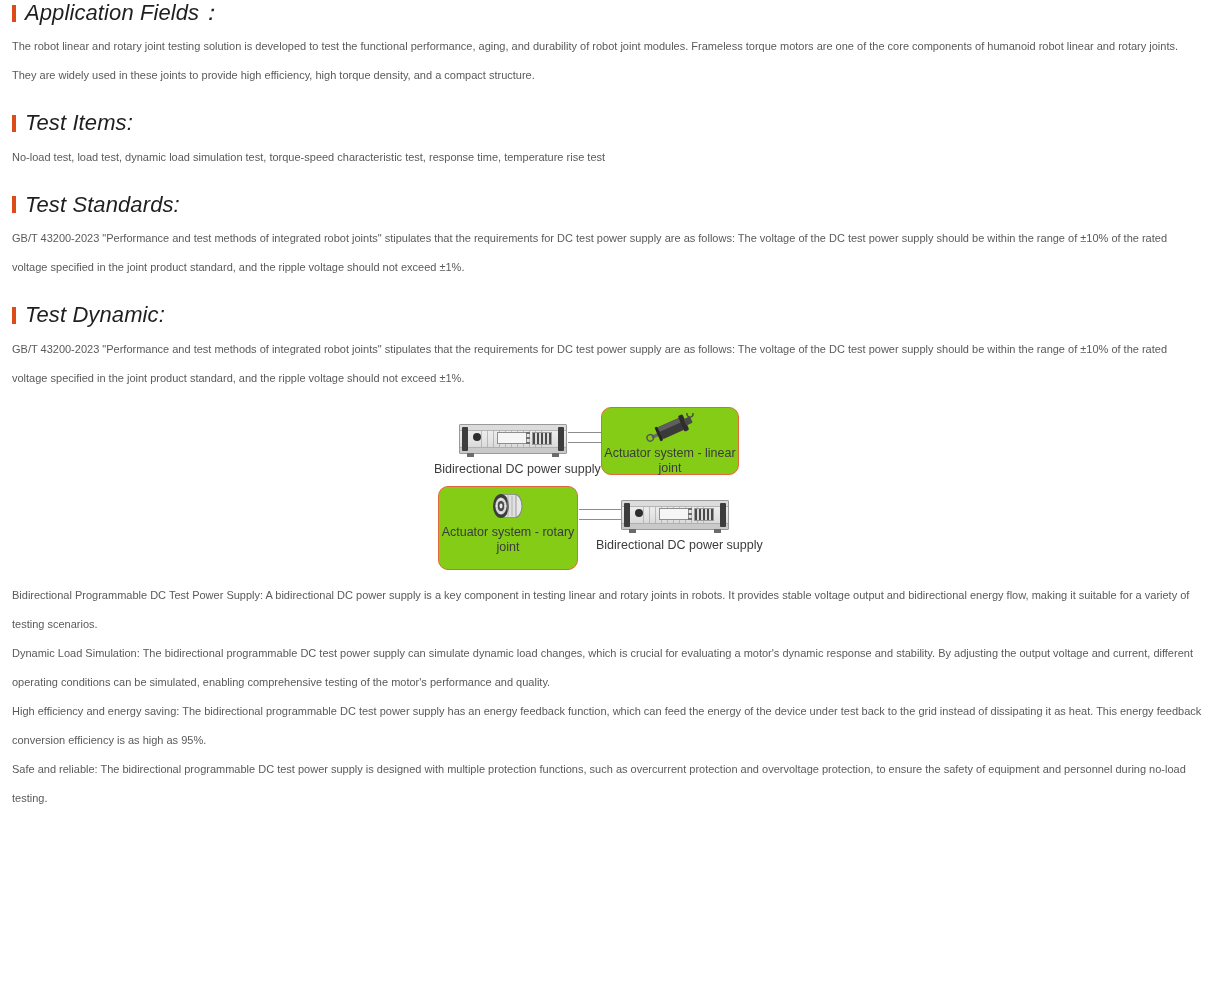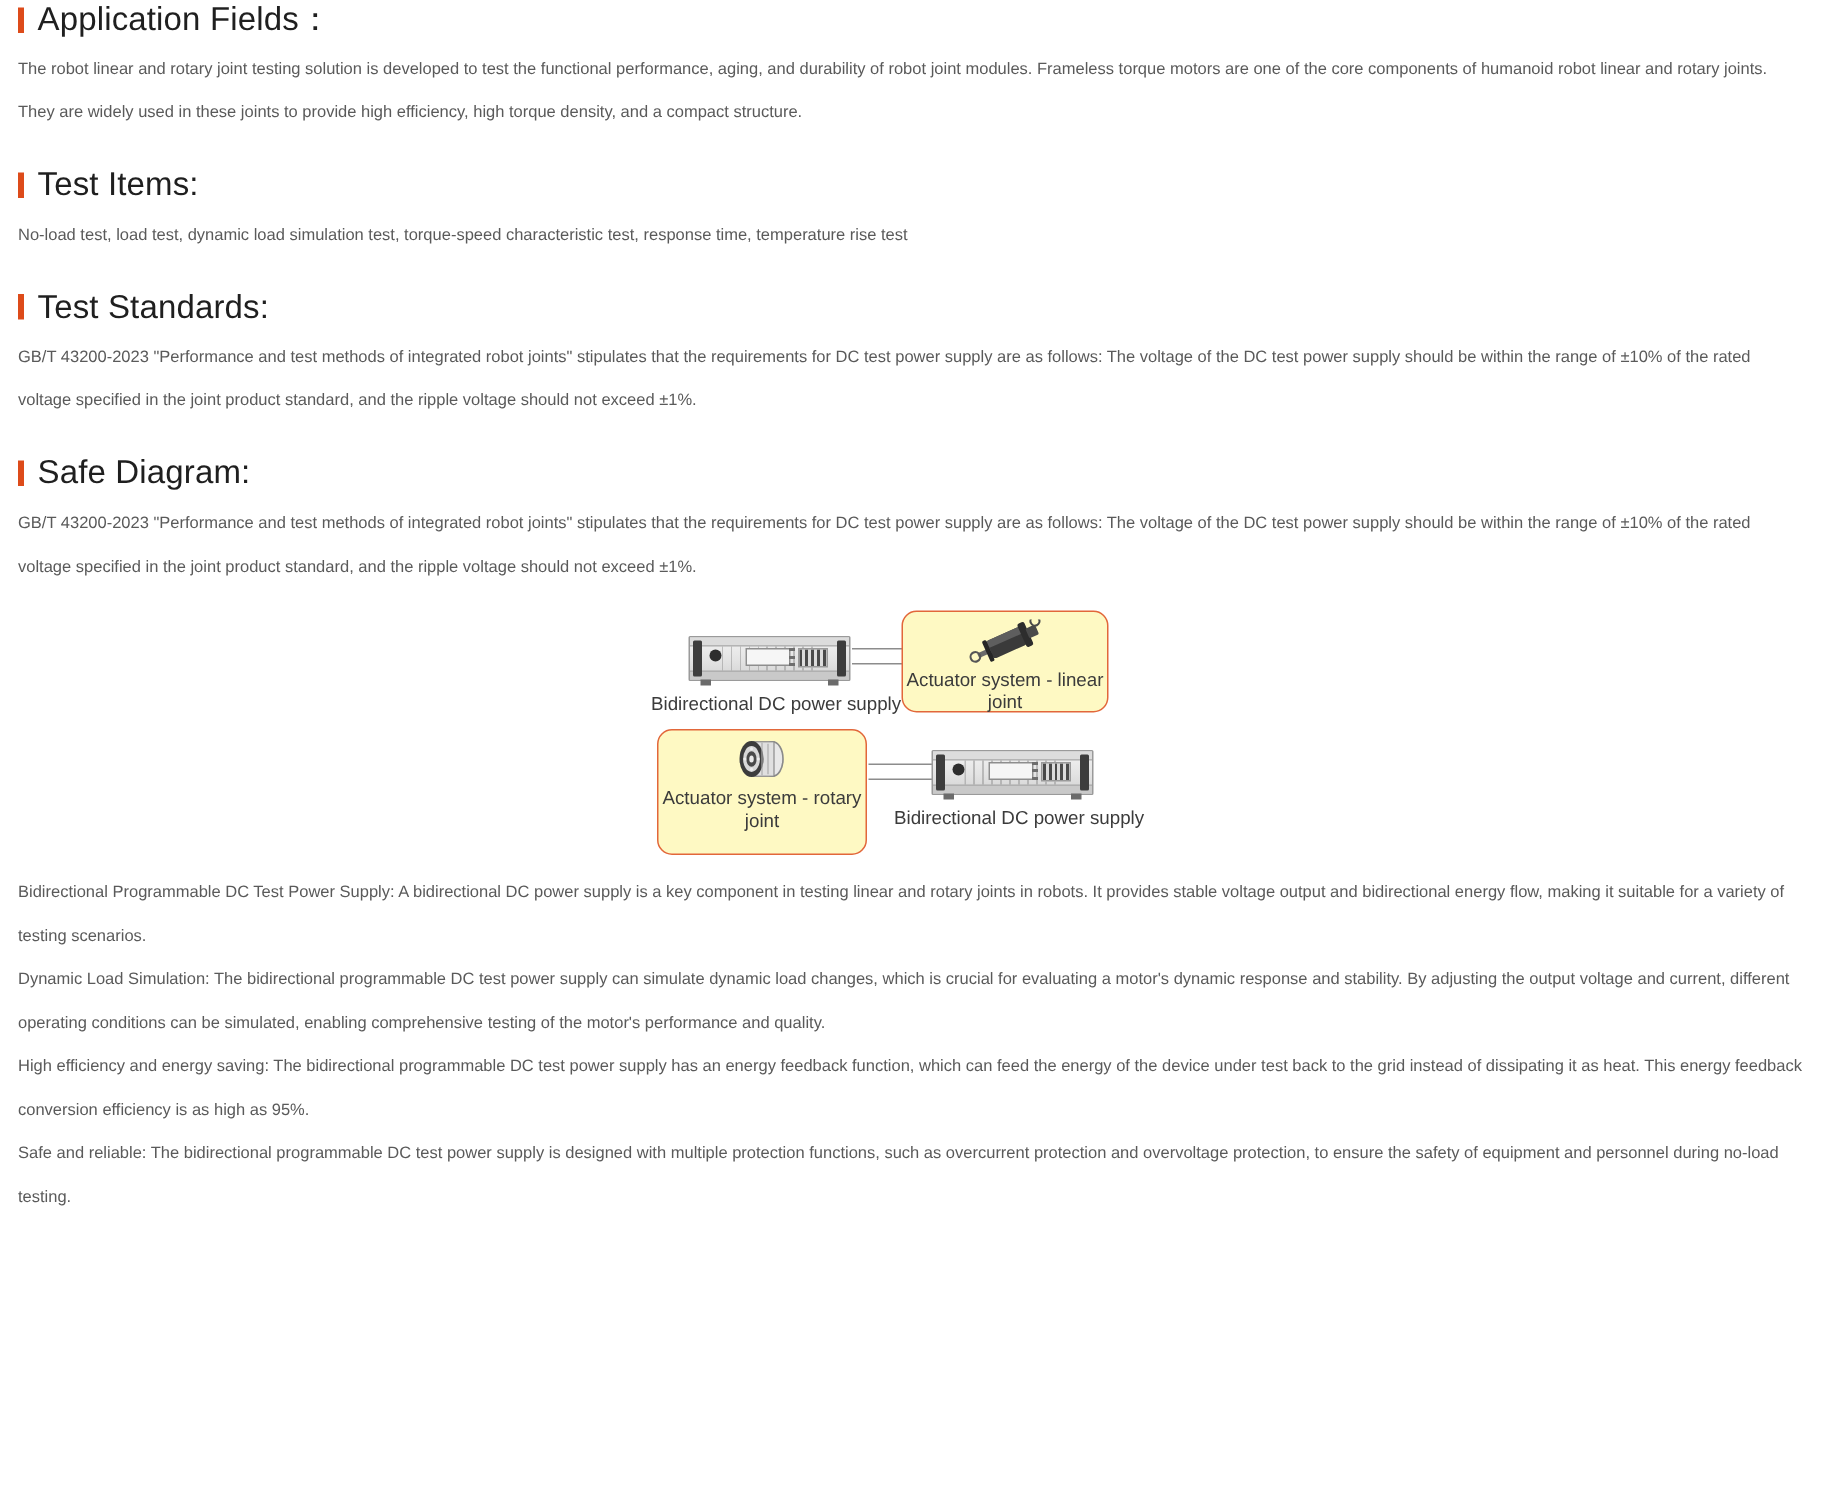--- a/index.html
+++ b/index.html
@@ -33,21 +33,21 @@
     line-height: 1.2;
   }
   .heading .bar {
     display: inline-block;
     width: 4px;
     height: 17px;
     background: #dd4b1a;
     margin-right: 9px;
     flex: none;
   }
-  .heading .htext { white-space: pre; }
+  .heading .htext { white-space: pre; font-style: italic; }
 
   .para {
     font-size: 11px;
     line-height: 29px;
     color: #5a5a5a;
     margin: 0;
     max-width: 1190px;
   }
 
   .gap-sm { height: 6px; }
@@ -57,21 +57,21 @@
   .diagram {
     position: relative;
     width: 1197px;
     height: 170px;
     margin: 12px 0 0 0;
   }
   .node-box {
     position: absolute;
     border: 1.6px solid #e2673a;
     border-radius: 10px;
-    background: #fef9c3;
+    background: #84cc16;
     box-sizing: border-box;
   }
   .node-label {
     position: absolute;
     left: 0;
     right: 0;
     text-align: center;
     font-size: 12.5px;
     line-height: 15px;
     color: #3b3b3b;
@@ -206,21 +206,21 @@
     </div>
     <div class="gap-sm"></div>
     <p class="para">GB/T 43200-2023 "Performance and test methods of integrated robot joints" stipulates that the requirements for DC test power supply are as follows: The voltage of the DC test power supply should be within the range of ±10% of the rated voltage specified in the joint product standard, and the ripple voltage should not exceed ±1%.</p>
   </div>
 
   <div class="gap-md"></div>
 
   <div class="section">
     <div class="heading">
       <span class="bar"></span>
-      <span class="htext">Safe Diagram:</span>
+      <span class="htext">Test Dynamic:</span>
     </div>
     <div class="gap-sm"></div>
     <p class="para">GB/T 43200-2023 "Performance and test methods of integrated robot joints" stipulates that the requirements for DC test power supply are as follows: The voltage of the DC test power supply should be within the range of ±10% of the rated voltage specified in the joint product standard, and the ripple voltage should not exceed ±1%.</p>
 
     <div class="diagram">
 
       <div class="psu" style="left:447px; top:19px; width:108px; height:30px;">
         <div class="body"></div>
         <div class="topstrip"></div>
         <div class="botstrip"></div>

